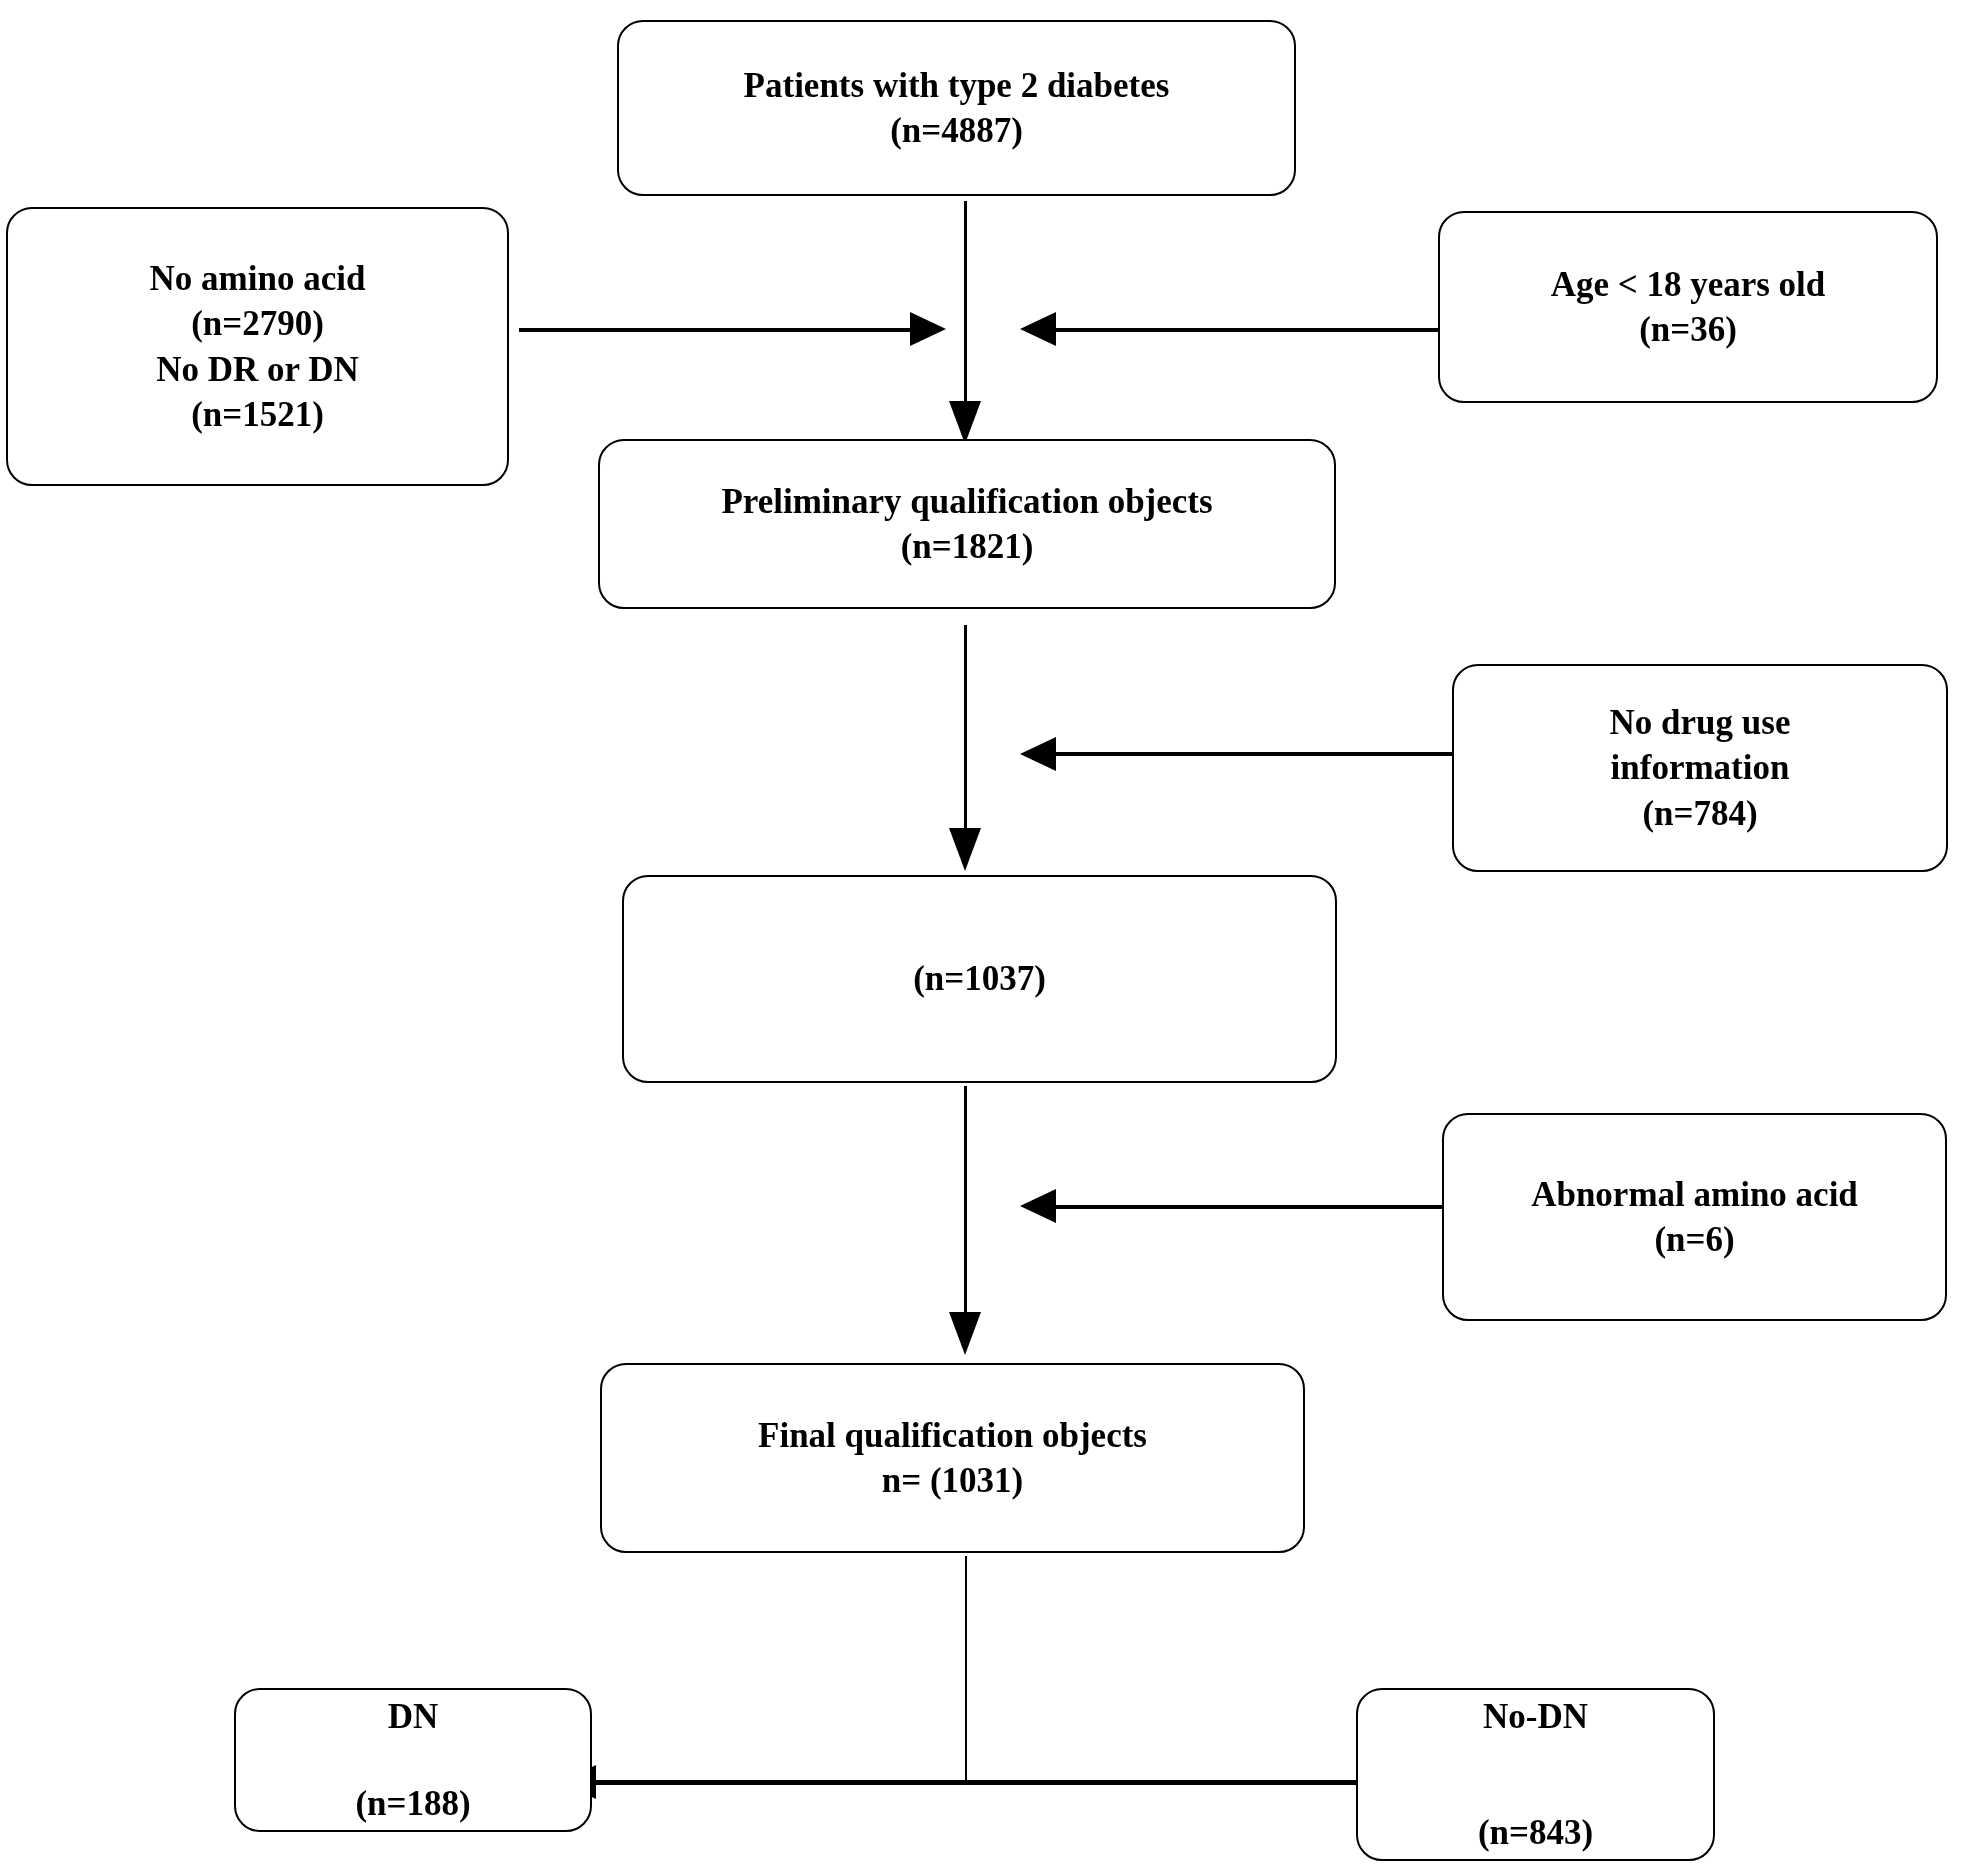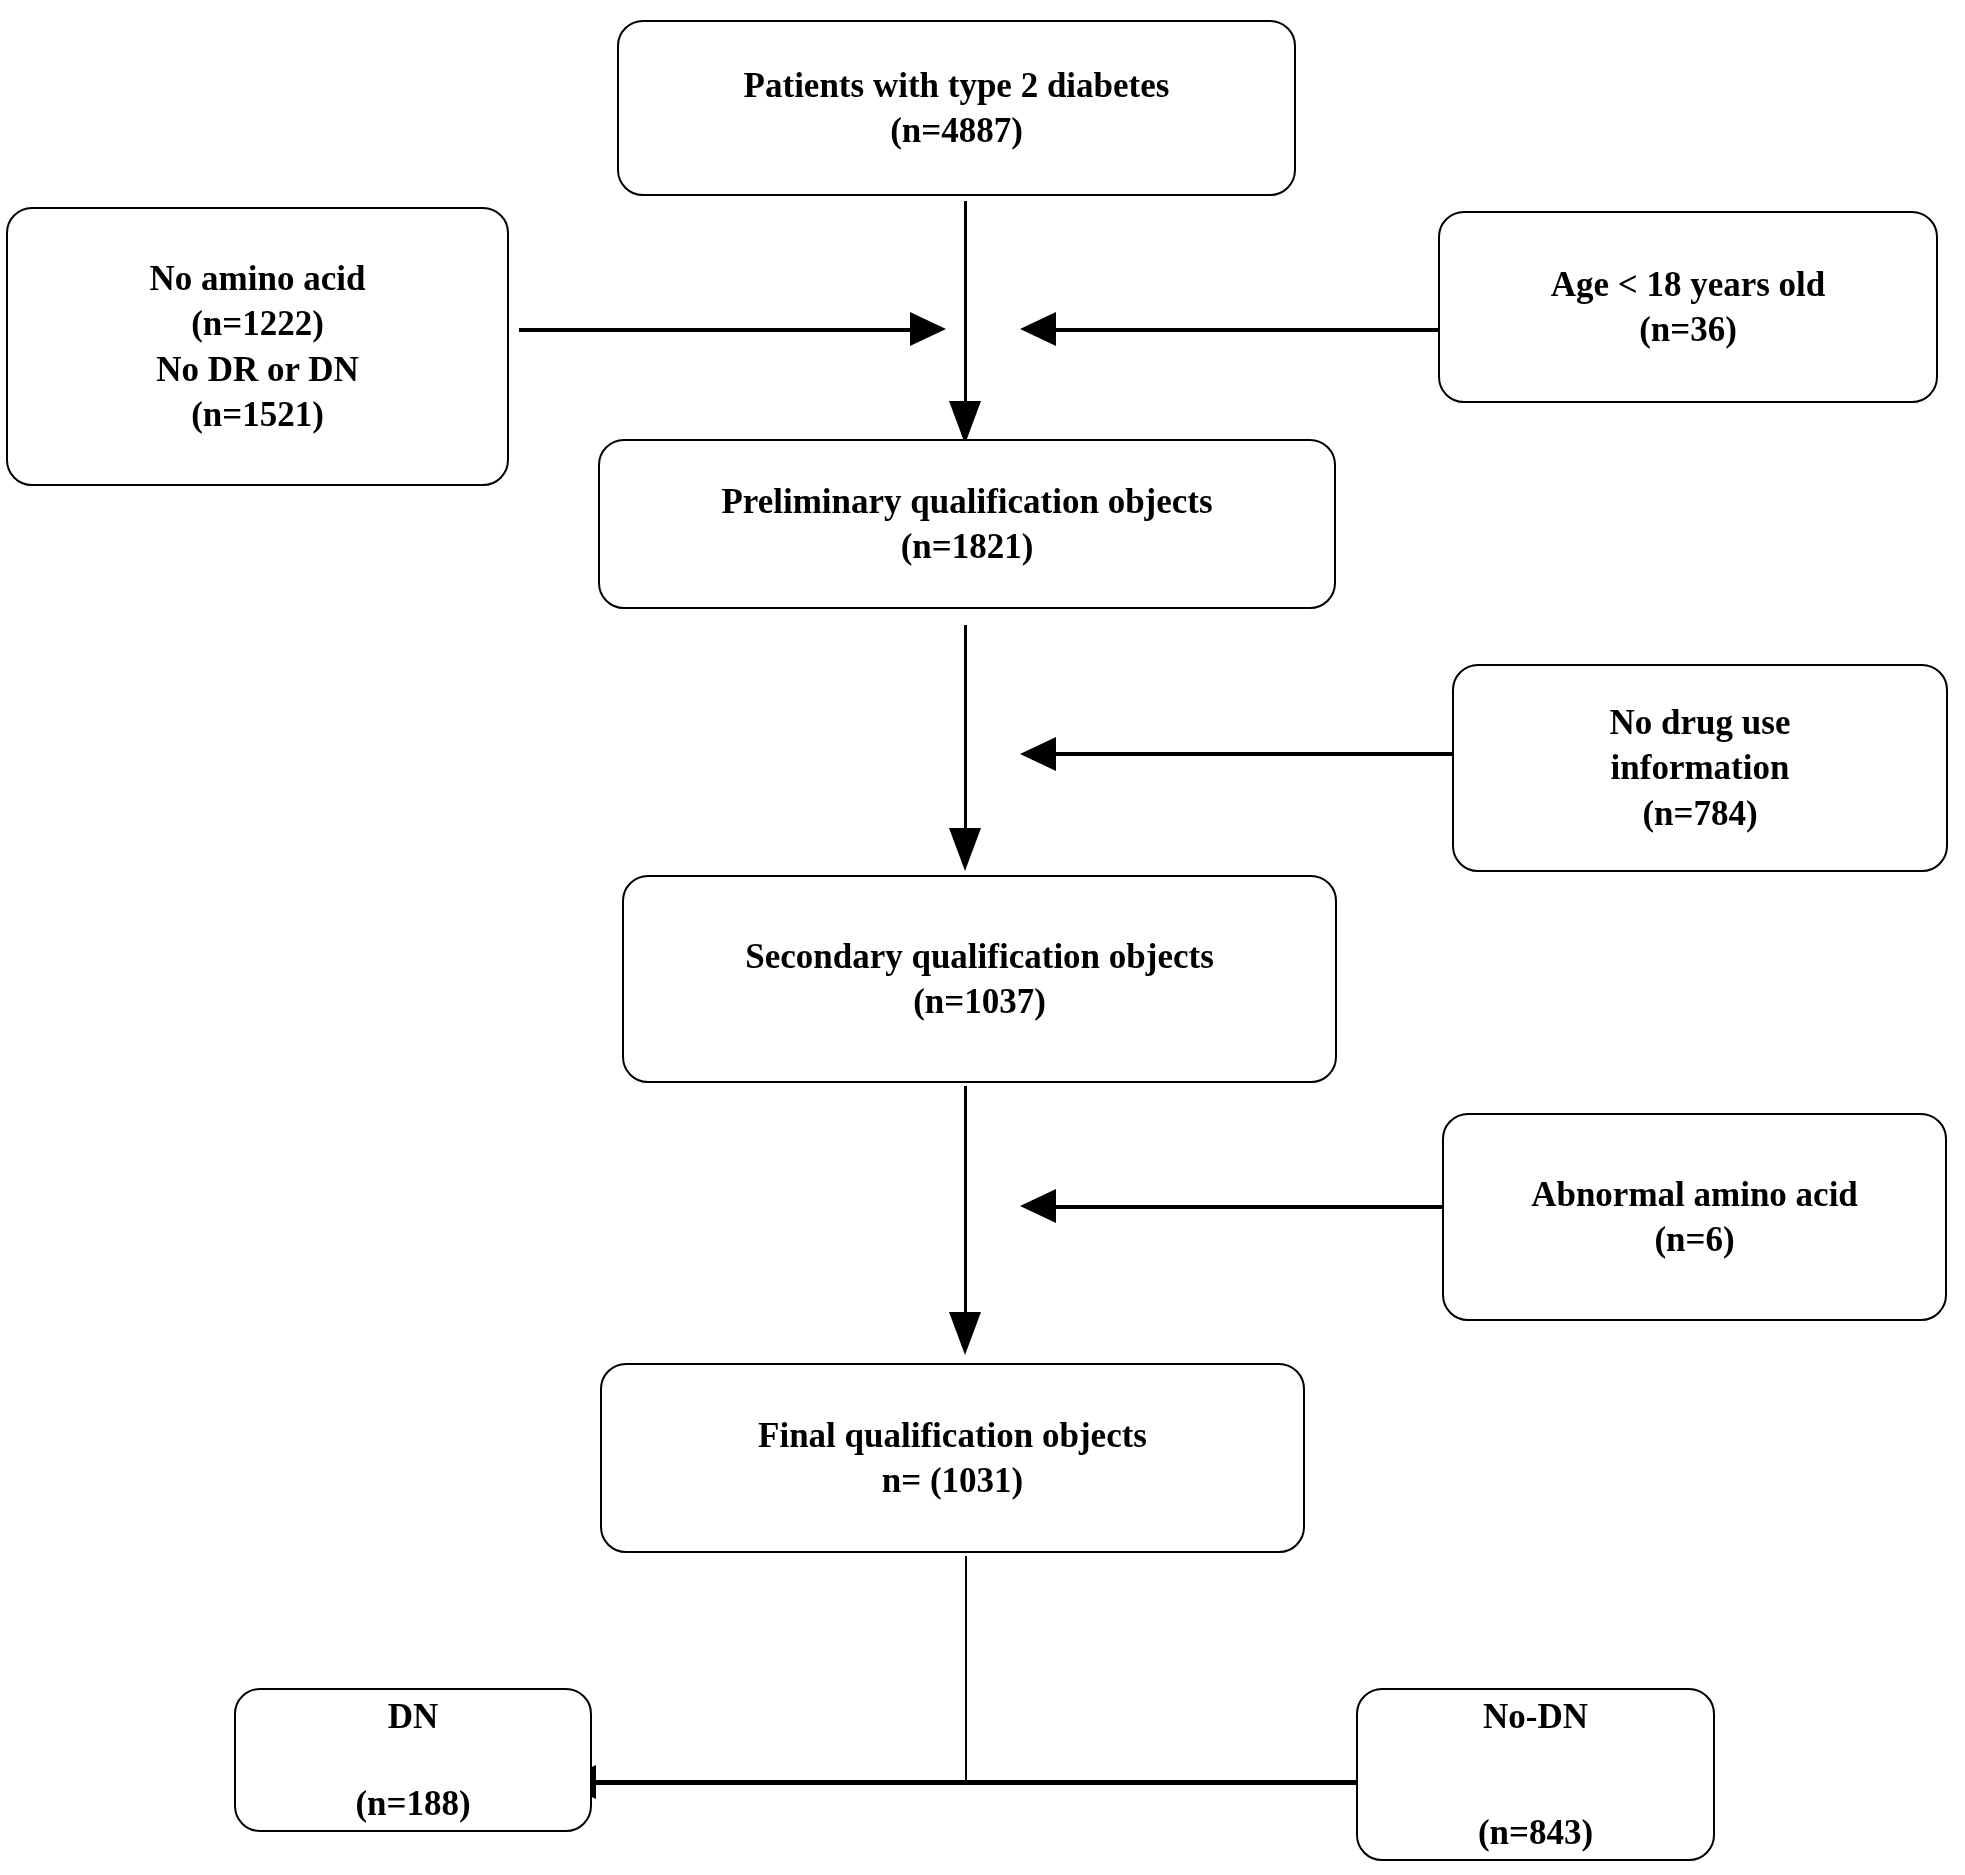--- a/index.html
+++ b/index.html
@@ -114,21 +114,21 @@
   <div class="arrow-left" style="left:560px; top:1765px;"></div>
   <div class="arrow-right" style="left:1357px; top:1765px;"></div>
 
   <div class="node" id="n-top">
     <span class="ln">Patients with type 2 diabetes</span>
     <span class="ln">(n=4887)</span>
   </div>
 
   <div class="node" id="n-noaa">
     <span class="ln">No amino acid</span>
-    <span class="ln">(n=1222)</span>
+    <span class="ln">(n=2790)</span>
     <span class="ln">No DR or DN</span>
     <span class="ln">(n=1521)</span>
   </div>
 
   <div class="node" id="n-age">
     <span class="ln">Age &lt; 18 years old</span>
     <span class="ln">(n=36)</span>
   </div>
 
   <div class="node" id="n-prelim">
@@ -136,21 +136,20 @@
     <span class="ln">(n=1821)</span>
   </div>
 
   <div class="node" id="n-nodrug">
     <span class="ln">No drug use</span>
     <span class="ln">information</span>
     <span class="ln">(n=784)</span>
   </div>
 
   <div class="node" id="n-second">
-    <span class="ln">Secondary qualification objects</span>
     <span class="ln">(n=1037)</span>
   </div>
 
   <div class="node" id="n-abn">
     <span class="ln">Abnormal amino acid</span>
     <span class="ln">(n=6)</span>
   </div>
 
   <div class="node" id="n-final">
     <span class="ln">Final qualification objects</span>

